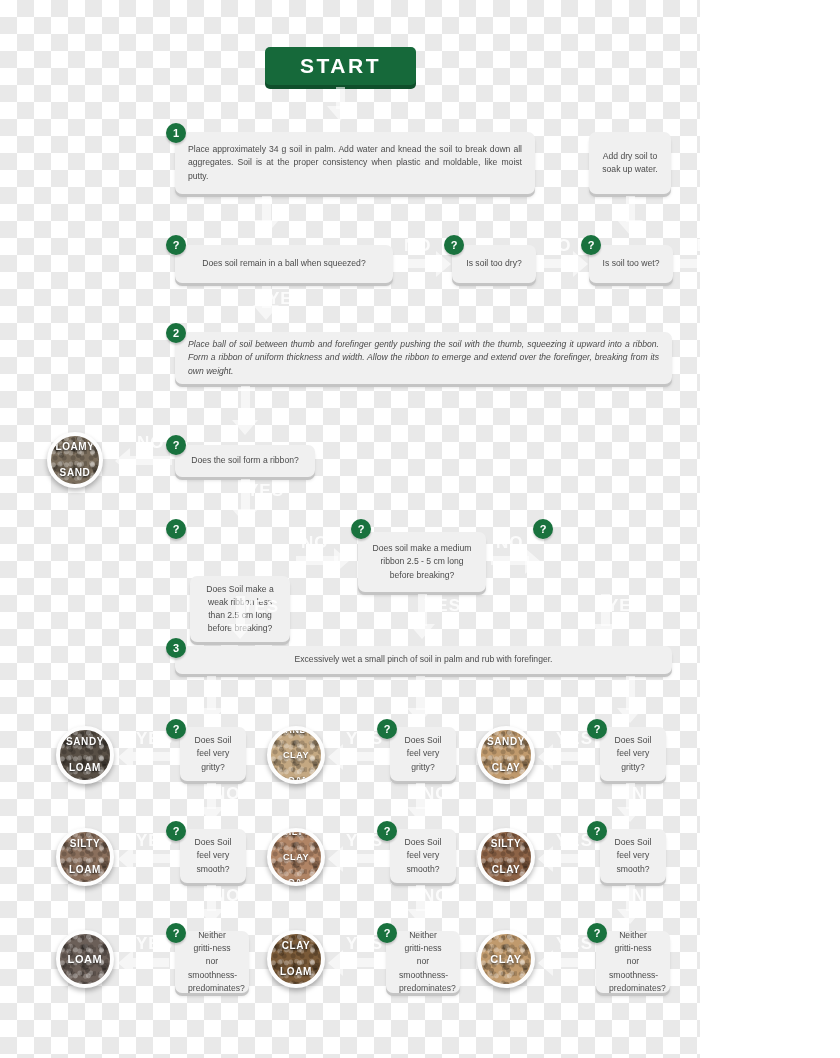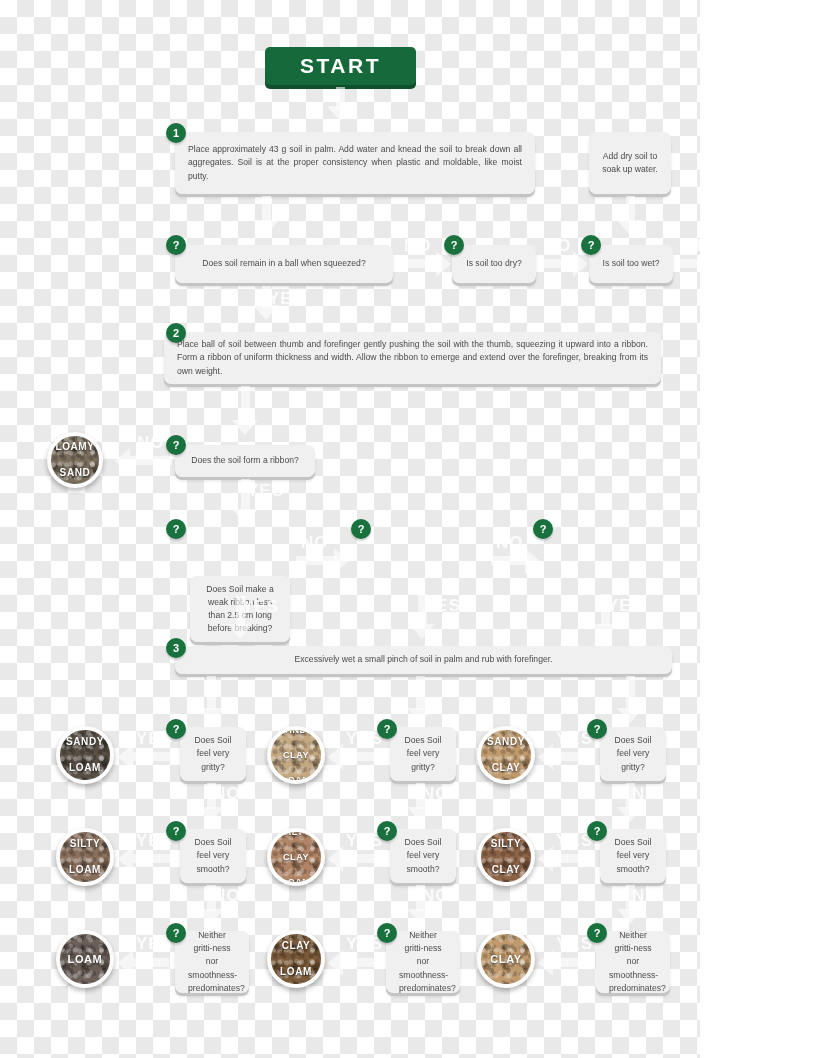--- a/index.html
+++ b/index.html
@@ -146,21 +146,21 @@
 
 <div id="canvas">
 
   <div class="abs start-btn">START</div>
 
   <div class="abs arrow arrow-v" style="left:336px; top:87px; height:22px;"></div>
   <div class="arrow-head ah-down" style="left:327px; top:106px;"></div>
 
   <div class="badge" style="left:166px; top:123px;">1</div>
   <div class="abs card justify" style="left:175px; top:132px; width:360px; height:62px;">
-    <div class="body">Place approximately 43 g soil in palm. Add water and knead the soil to break down all aggregates. Soil is at the proper consistency when plastic and moldable, like moist putty.</div>
+    <div class="body">Place approximately 34 g soil in palm. Add water and knead the soil to break down all aggregates. Soil is at the proper consistency when plastic and moldable, like moist putty.</div>
   </div>
 
   <div class="abs card center" style="left:589px; top:132px; width:82px; height:62px;">
     <div class="body">Add dry soil to soak up water.</div>
   </div>
 
   <div class="abs arrow arrow-v" style="left:262px; top:196px; height:26px;"></div>
   <div class="arrow-head ah-down" style="left:253px; top:220px;"></div>
 
   <div class="abs arrow arrow-v" style="left:626px; top:196px; height:26px;"></div>
@@ -197,21 +197,21 @@
     <div>
       <span>SAND</span>
     </div>
   </div>
 
   <div class="abs arrow arrow-v" style="left:262px; top:286px; height:22px;"></div>
   <div class="arrow-head ah-down" style="left:253px; top:305px;"></div>
   <div class="flowlabel" style="left:268px; top:289px;">YES</div>
 
   <div class="badge" style="left:166px; top:323px;">2</div>
-  <div class="abs card justify" style="left:164px; top:332px; width:497px; height:52px;">
+  <div class="abs card justify" style="left:175px; top:332px; width:497px; height:52px;font-style:italic;">
     <div class="body">Place ball of soil between thumb and forefinger gently pushing the soil with the thumb, squeezing it upward into a ribbon. Form a ribbon of  uniform thickness and width. Allow the ribbon to emerge and extend over the forefinger, breaking from its own weight.</div>
   </div>
 
   <div class="abs arrow arrow-v" style="left:241px; top:386px; height:36px;"></div>
   <div class="arrow-head ah-down" style="left:232px; top:420px;"></div>
 
   <div class="badge" style="left:166px; top:435px;">?</div>
   <div class="abs card center" style="left:175px; top:445px; width:140px; height:32px;">
     <div class="body">Does the soil form a ribbon?</div>
   </div>
@@ -230,20 +230,23 @@
   <div class="abs arrow arrow-v" style="left:241px; top:479px; height:32px;"></div>
   <div class="arrow-head ah-down" style="left:232px; top:509px;"></div>
   <div class="flowlabel" style="left:247px; top:481px;">YES</div>
 
   <div class="badge" style="left:166px; top:519px;">?</div>
   <div class="abs card center" style="left:190px; top:528px; width:100px; height:66px;margin-top:48px;">
     <div class="body">Does Soil make a weak ribbon less than 2.5 cm long before breaking?</div>
   </div>
 
   <div class="badge" style="left:351px; top:519px;">?</div>
+  <div class="abs card center" style="left:358px; top:532px; width:128px; height:60px;">
+    <div class="body">Does soil make a medium ribbon 2.5 - 5 cm long before breaking?</div>
+  </div>
 
   <div class="badge" style="left:533px; top:519px;">?</div>
 
   <div class="abs arrow arrow-h" style="left:296px; top:556px; width:42px;"></div>
   <div class="arrow-head ah-right" style="left:334px; top:548px;"></div>
   <div class="flowlabel" style="left:301px; top:533px;">NO</div>
 
   <div class="abs arrow arrow-h" style="left:491px; top:556px; width:38px;"></div>
   <div class="arrow-head ah-right" style="left:525px; top:548px;"></div>
   <div class="flowlabel" style="left:496px; top:533px;">NO</div>

